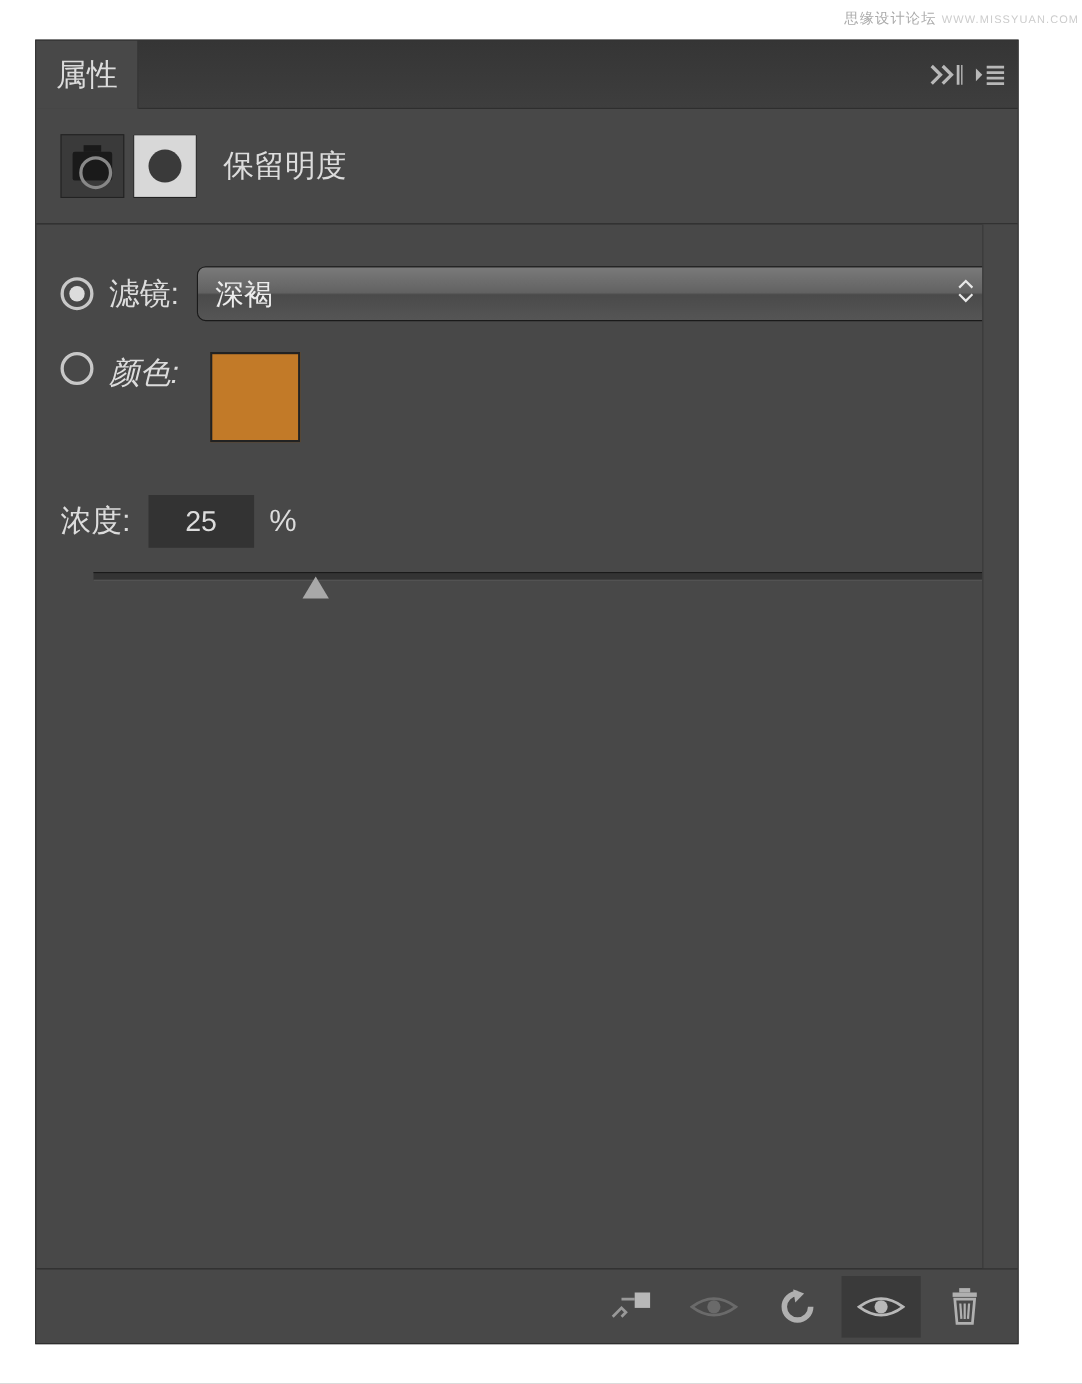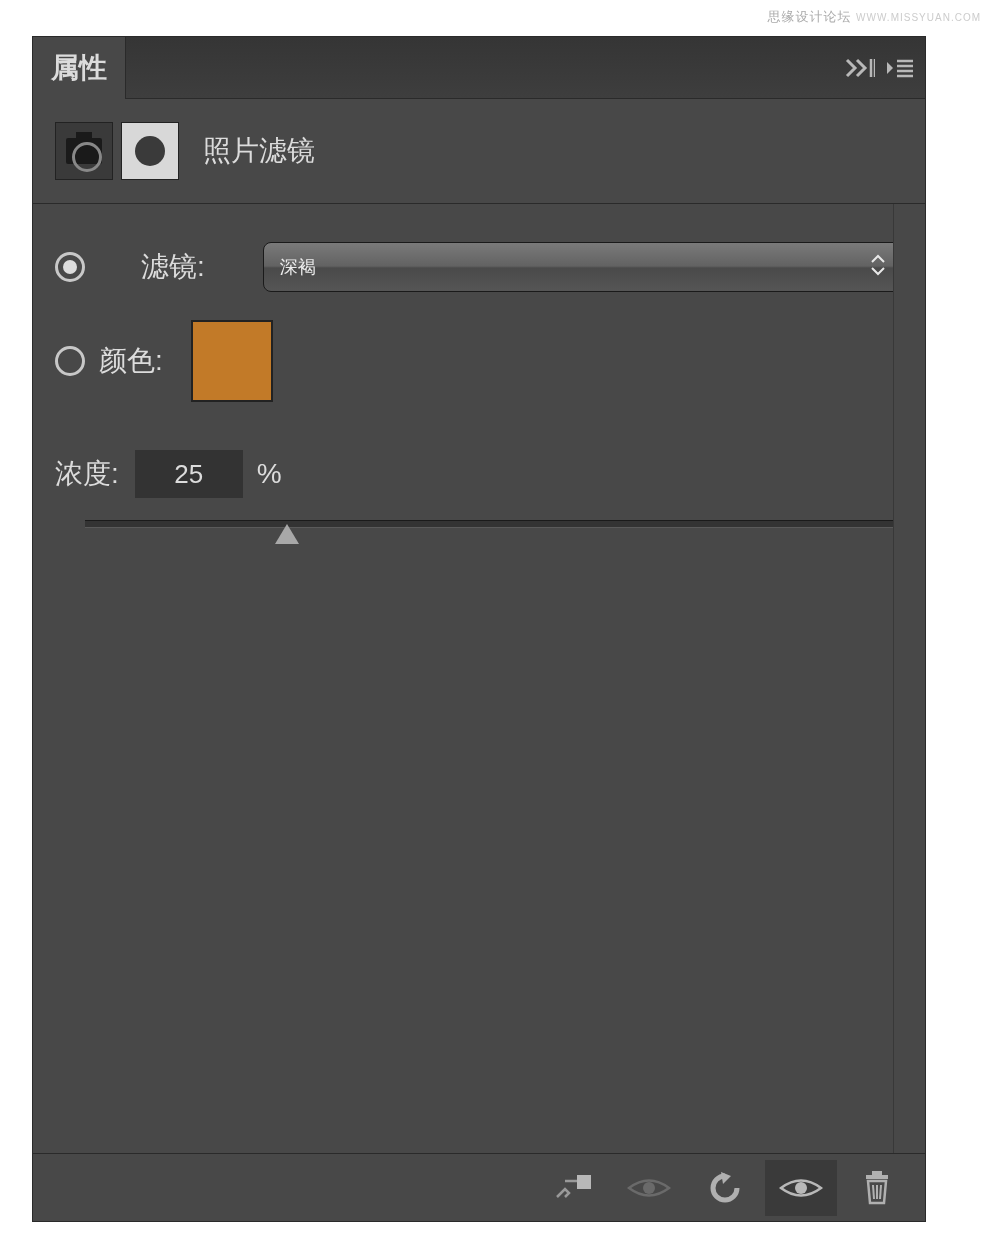--- a/index.html
+++ b/index.html
@@ -33,21 +33,21 @@
       width: 894px;
       height: 1186px;
       background: #484848;
       border: 1px solid #2a2a2a;
       display: flex;
       flex-direction: column;
     }
     .panel-title {
       color: #dcdcdc;
       font-size: 28px;
-      font-weight: bold;
+      font-weight: normal;
     }
     .collapse-icon svg, .menu-icon svg {
       display: block;
     }
     .sub-header {
       height: 105px;
       background: #484848;
       border-bottom: 1px solid #2a2a2a;
       display: flex;
       align-items: center;
@@ -111,21 +111,20 @@
     }
     .content {
       flex: 1;
       padding: 38px 22px 0 22px;
       position: relative;
     }
     .row {
       display: flex;
       align-items: center;
       margin-bottom: 28px;
-      gap: 42px;
     }
     .radio {
       width: 30px;
       height: 30px;
       border-radius: 50%;
       border: 3px solid #c8c8c8;
       margin-right: 14px;
       display: flex;
       align-items: center;
       justify-content: center;
@@ -150,54 +149,55 @@
       border: 1px solid #1a1a1a;
       border-radius: 8px;
       display: flex;
       align-items: center;
       padding: 0 16px;
       position: relative;
       cursor: pointer;
     }
     .dropdown-text {
       color: #ececec;
-      font-size: 18px;
+      font-size: 26px;
     }
     .dropdown-arrows {
       position: absolute;
       right: 16px;
       top: 50%;
       transform: translateY(-50%);
     }
     .color-swatch {
       width: 82px;
       height: 82px;
       background: #c27a28;
       border: 2px solid #222;
       margin-left: 12px;
       cursor: pointer;
     }
     .color-row {
       display: flex;
-      align-items: center;
+      align-items: flex-start;
       margin-top: 18px;
       margin-bottom: 48px;
+      font-style: italic;
     }
     .density-row {
       display: flex;
       align-items: center;
       justify-content: flex-start;
     }
     .density-right {
       display: flex;
       align-items: center;
       gap: 14px;
     }
     .density-input {
-      width: 108px;
+      width: 96px;
       height: 48px;
       background: #333;
       color: #dcdcdc;
       font-size: 26px;
       text-align: center;
       border: none;
       outline: none;
     }
     .percent-label {
       color: #dcdcdc;
@@ -338,21 +338,21 @@
   <div class="sub-header">
     <div class="adj-icon-btn">
       <div class="camera-body">
         <div class="camera-top"></div>
         <div class="camera-circle"></div>
       </div>
     </div>
     <div class="mask-icon-btn">
       <div class="mask-circle"></div>
     </div>
-    <span class="adj-label">照片滤镜</span>
+    <span class="adj-label">保留明度</span>
   </div>
 
   <div class="content">
 
     <div class="row">
       <div class="radio selected"></div>
       <span class="field-label">滤镜:</span>
       <div class="dropdown">
         <span class="dropdown-text">深褐</span>
         <span class="dropdown-arrows">

